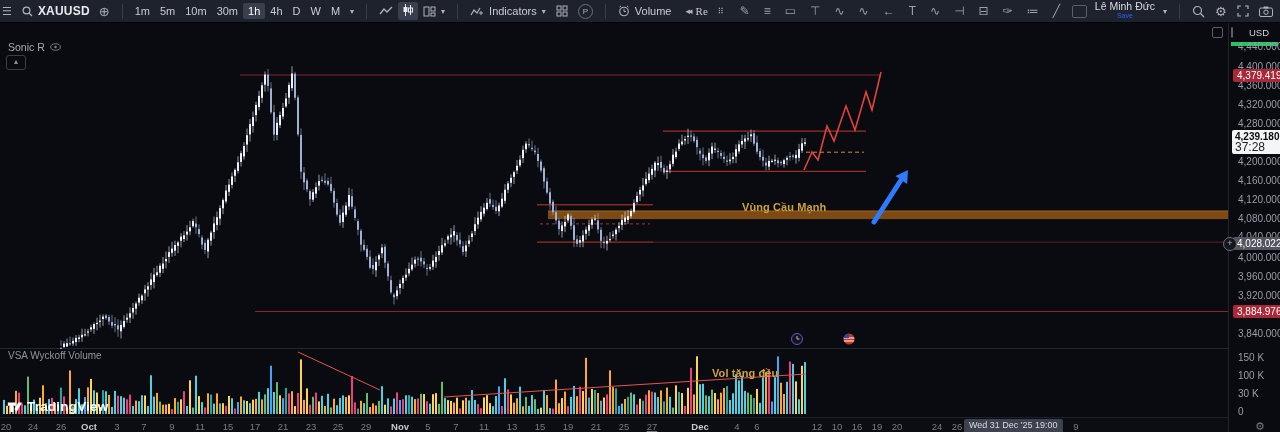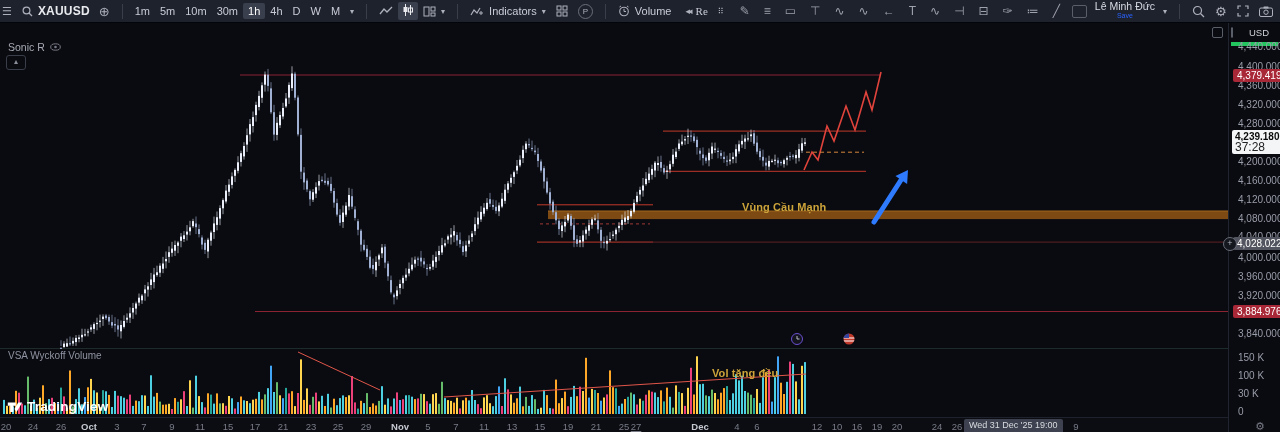--- a/index.html
+++ b/index.html
@@ -1067,21 +1067,21 @@
       <div class="ttick" style="left: 366px;">29</div>
       <div class="ttick month" style="left: 400px;">Nov</div>
       <div class="ttick" style="left: 428px;">5</div>
       <div class="ttick" style="left: 456px;">7</div>
       <div class="ttick" style="left: 484px;">11</div>
       <div class="ttick" style="left: 512px;">13</div>
       <div class="ttick" style="left: 540px;">15</div>
       <div class="ttick" style="left: 568px;">19</div>
       <div class="ttick" style="left: 596px;">21</div>
       <div class="ttick" style="left: 624px;">25</div>
-      <div class="ttick" style="left: 636px; text-decoration: underline;">27</div>
+      <div class="ttick" style="left: 652px; text-decoration: underline;">27</div>
       <div class="ttick month" style="left: 700px;">Dec</div>
       <div class="ttick" style="left: 737px;">4</div>
       <div class="ttick" style="left: 757px;">6</div>
       <div class="ttick" style="left: 837px;">10</div>
       <div class="ttick" style="left: 817px;">12</div>
       <div class="ttick" style="left: 857px;">16</div>
       <div class="ttick" style="left: 877px;">19</div>
       <div class="ttick" style="left: 897px;">20</div>
       <div class="ttick" style="left: 937px;">24</div>
       <div class="ttick" style="left: 957px;">26</div>

